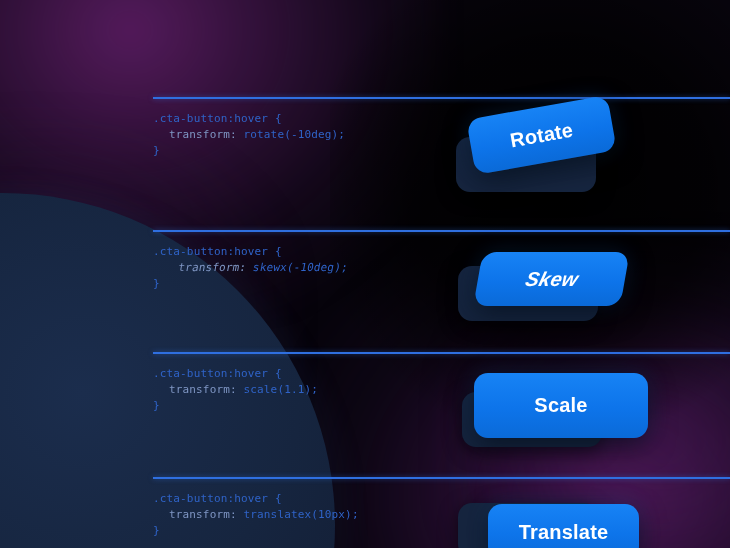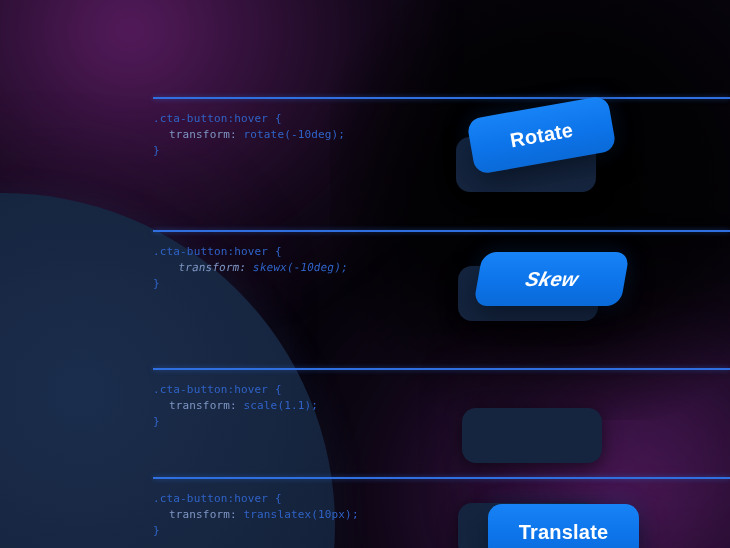--- a/index.html
+++ b/index.html
@@ -142,21 +142,21 @@
   
   #row-skew{top:230px;height:120px;}
   #row-skew .ghost{left:458px;top:36px;width:140px;height:55px;}
   #row-skew .btn{
     left:478px;top:22px;width:147px;height:54px;
     transform:skewX(-10deg);
     transform-origin:center center;
   }
   #row-skew .btn span{transform:skewX(10deg) skewX(-14deg);font-style:italic;}
   
-  #row-scale{top:368px;height:120px;}
+  #row-scale{top:352px;height:120px;}
   #row-scale .ghost{left:462px;top:40px;width:140px;height:55px;}
   #row-scale .btn{
     left:474px;top:21px;width:174px;height:65px;
     transform:scale(1.0);
   }
   
   #row-translate{top:477px;height:61px;}
   #row-translate .ghost{left:458px;top:26px;width:140px;height:55px;}
   #row-translate .btn{
     left:488px;top:27px;width:151px;height:56px;
@@ -200,20 +200,23 @@
           <span>Skew</span>
         </button>
     </div>
 
     <div class="row" id="row-scale">
       <div class="divider"></div>
       <div class="code"><span class="sel">.cta-button:hover {</span>
 <span class="line-indent"><span class="prop">transform:</span> <span class="val">scale(1.1);</span></span>
 <span class="punct">}</span></div>
       <div class="ghost"></div>
+      <button class="btn">
+          <span>Scale</span>
+        </button>
     </div>
 
     <div class="row" id="row-translate">
       <div class="divider"></div>
       <div class="code"><span class="sel">.cta-button:hover {</span>
 <span class="line-indent"><span class="prop">transform:</span> <span class="val">translatex(10px);</span></span>
 <span class="punct">}</span></div>
       <div class="ghost"></div>
       <button class="btn">
           <span>Translate</span>

